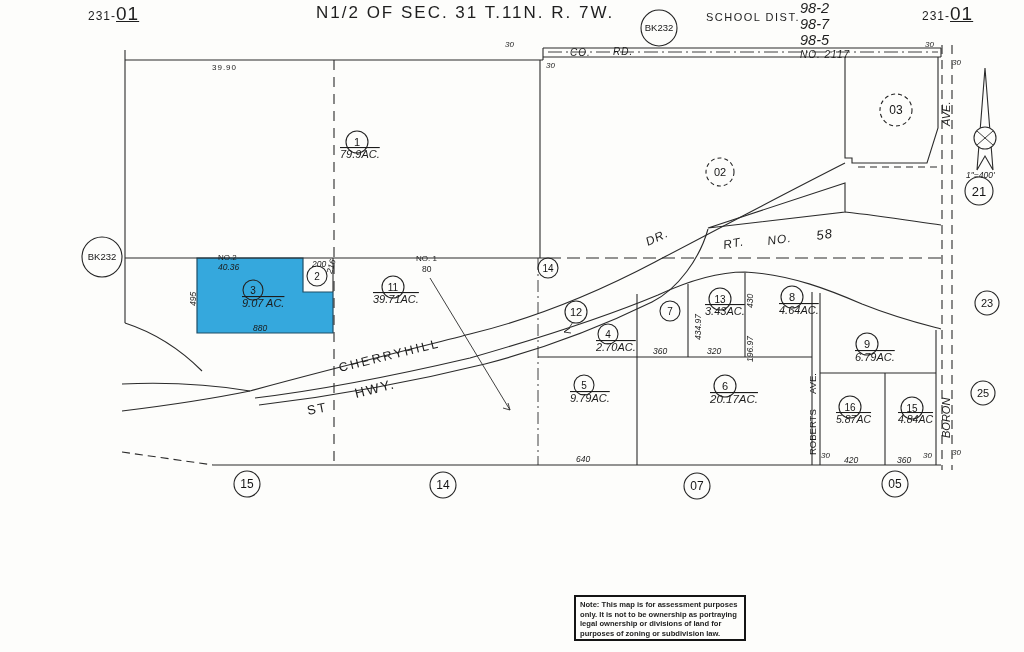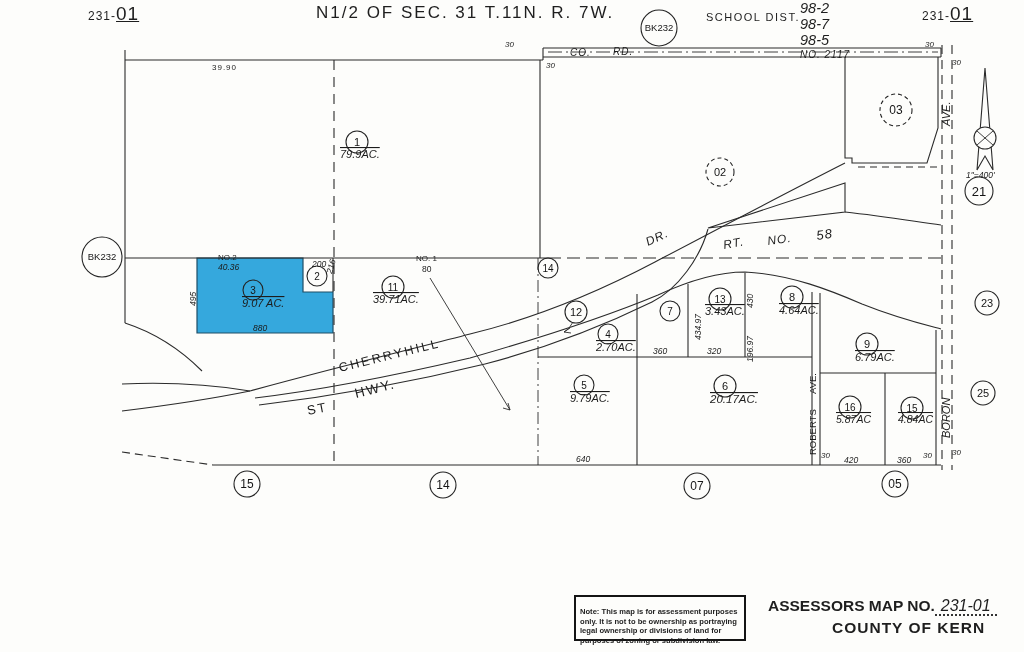--- a/index.html
+++ b/index.html
@@ -20,21 +20,21 @@
   .abs{position:absolute;}
   .sheet .sm{font-size:12px;letter-spacing:1px;margin-top:10px;}
   .sheet .lg{font-size:19px;letter-spacing:1px;text-decoration:underline;}
   #title{left:316px;top:3px;font-size:17px;letter-spacing:2px;white-space:nowrap;}
   #school-label{left:706px;top:11px;font-size:11px;letter-spacing:1.5px;}
   #school-list{left:800px;top:0px;font-style:italic;font-size:14.5px;line-height:16px;}
   #sheet-left{left:88px;top:3px;}
   #sheet-right{left:922px;top:3px;}
   
   #note-box{left:574px;top:595px;width:172px;height:46px;border:2px solid #141414;
-            padding:10px 4px;font-size:7.6px;font-weight:bold;line-height:9.6px;box-sizing:border-box;}
+            padding:3px 4px;font-size:7.6px;font-weight:bold;line-height:9.6px;box-sizing:border-box;}
   #note-box span{display:block;white-space:nowrap;}
   #assessor{left:768px;top:597px;width:252px;font-weight:bold;}
   #assessor .l1{font-size:15.5px;white-space:nowrap;}
   #map-no{font-style:italic;font-weight:normal;font-size:16px;border-bottom:2px dotted #333;padding:0 6px;}
   #assessor .l2{font-size:15.5px;margin-top:4px;margin-left:64px;letter-spacing:1px;}
 </style>
 </head>
 <body>
 
 <div id="canvas">
@@ -277,17 +277,13 @@
     <div>98-5</div>
   </div>
   <div class="abs sheet" id="sheet-right"><span class="sm">231-</span><span class="lg">01</span></div>
 
   <div class="abs" id="note-box">
     <span>Note: This map is for assessment purposes</span>
     <span>only. It is not to be ownership as portraying</span>
     <span>legal ownership or divisions of land for</span>
     <span>purposes of zoning or subdivision law.</span>
   </div>
-  <div class="abs" id="assessor">
-    <div class="l1"><span>ASSESSORS MAP NO.</span><span id="map-no">231-01</span></div>
-    <div class="l2">COUNTY OF KERN</div>
-  </div>
 </div>
 
 </body></html>

